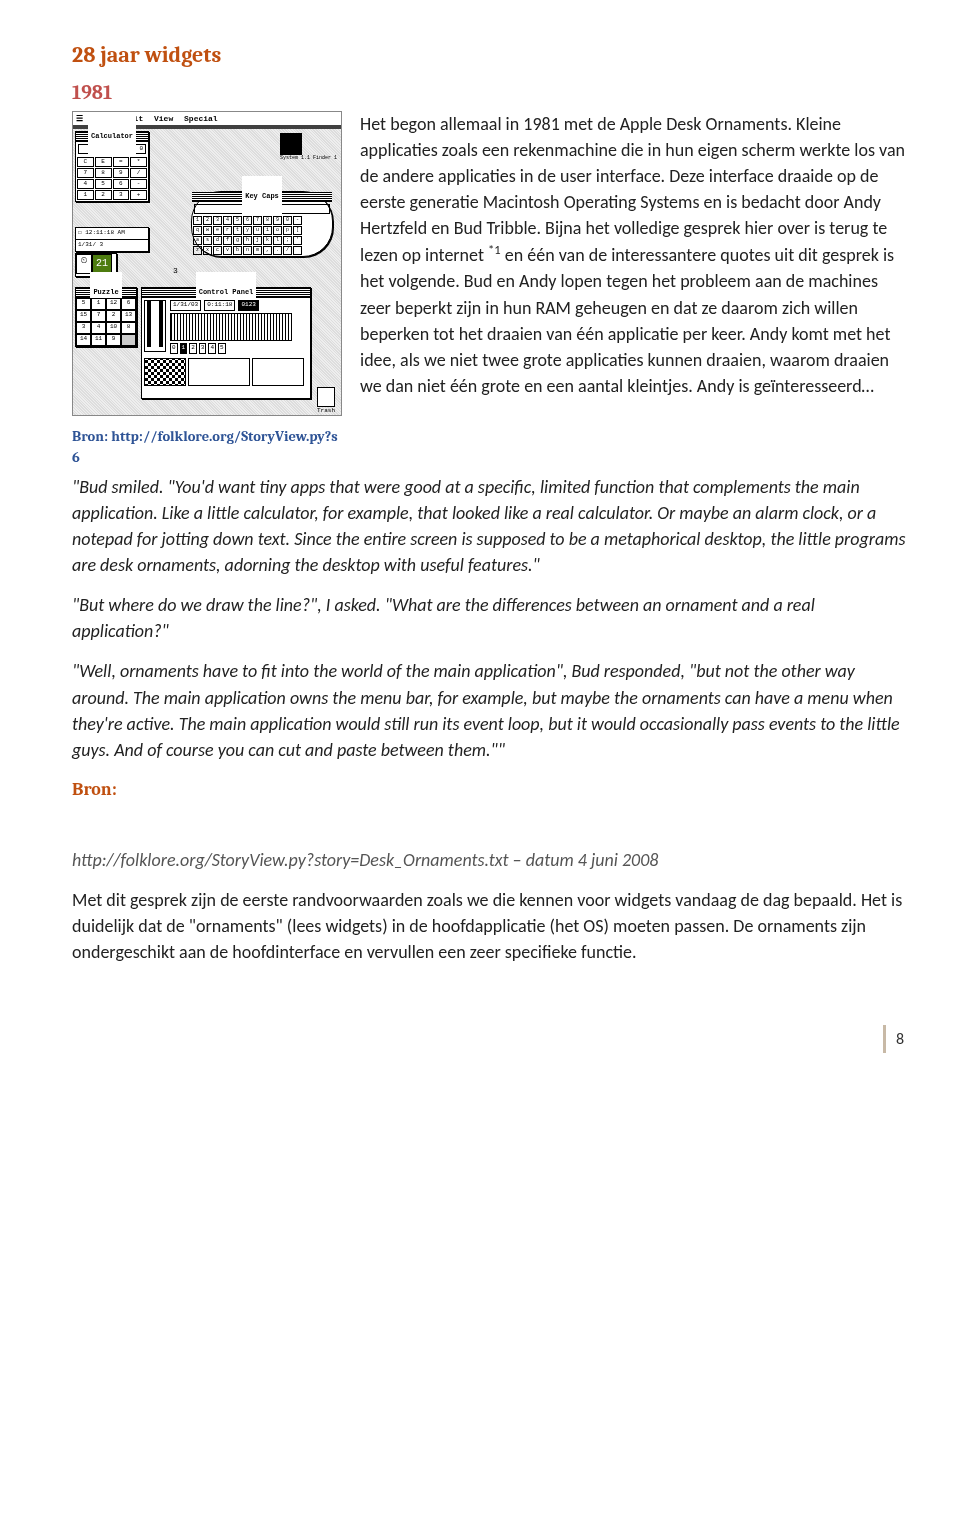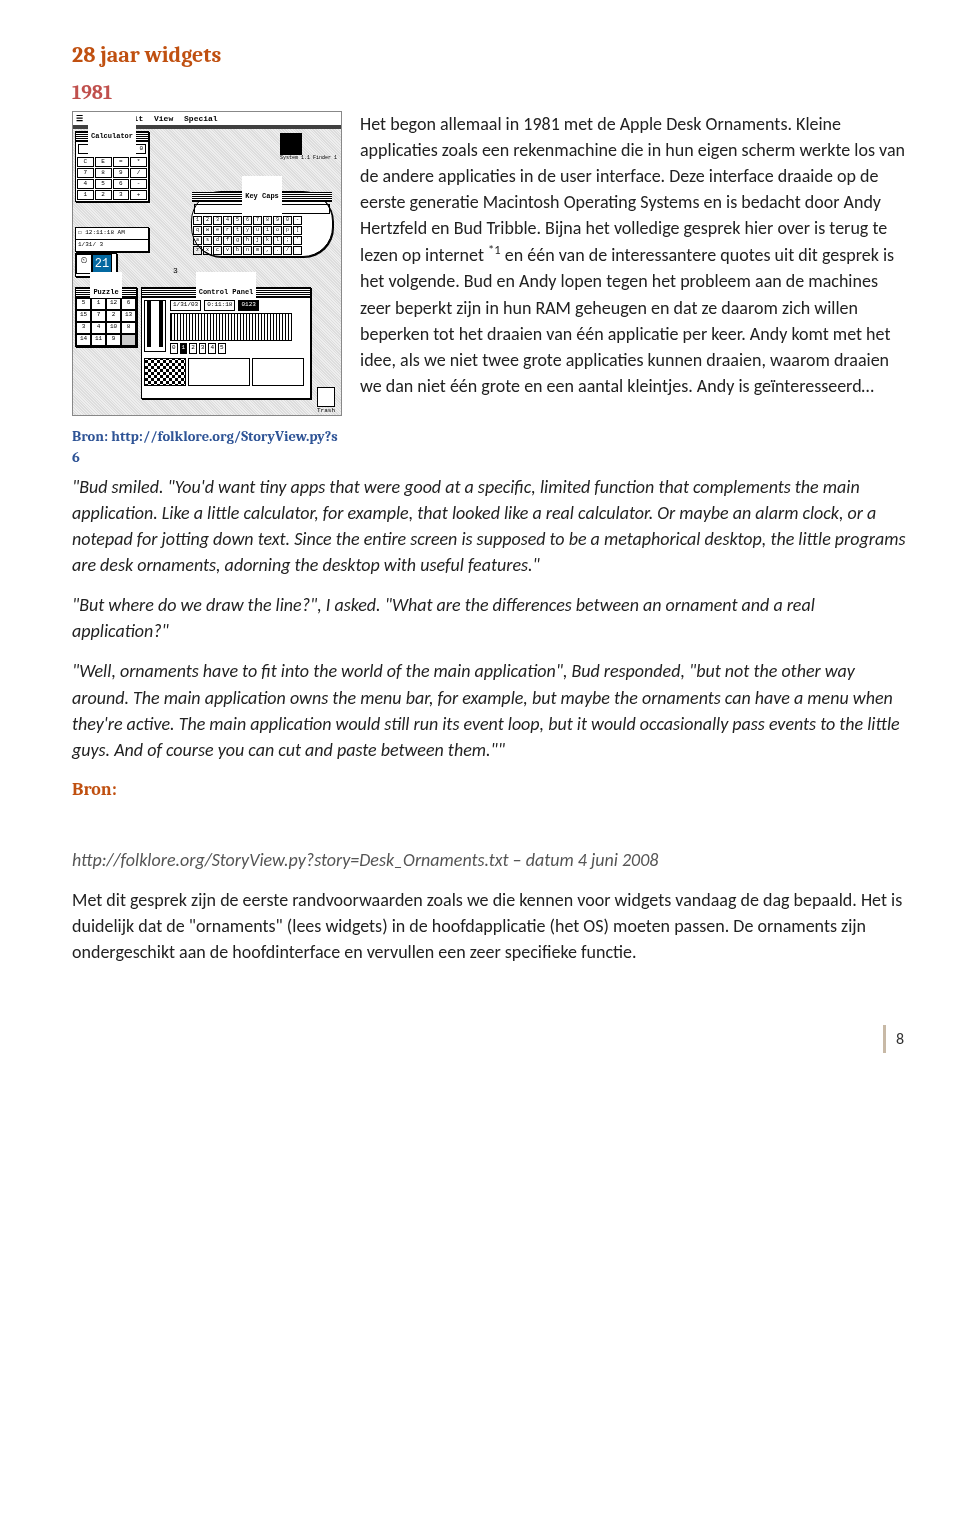--- a/index.html
+++ b/index.html
@@ -219,21 +219,21 @@
             </div>
         </div>
 
         <div class="mac-win" style="left:2px; top:98px; width:72px;">
           <div style="font-size:6px; padding:1px 2px; border-bottom:1px solid #000;">☐ <span>12:11:18 AM</span></div>
           <div style="font-size:6px; padding:1px 2px;">1/31/ 3</div>
         </div>
         <div class="mac-win" style="left:2px; top:124px; width:40px; height:22px;">
           <div style="display:flex;">
               <div style="width:14px;height:18px;border:1px solid #000;font-size:9px;text-align:center;">⏲</div>
-              <div style="width:18px;height:18px;border:1px solid #000;background:#0369a1;color:#fff;font-size:12px;text-align:center;line-height:18px;">21</div>
+              <div style="width:18px;height:18px;border:1px solid #000;background:#4d7c0f;color:#fff;font-size:10px;text-align:center;line-height:18px;">21</div>
             </div>
         </div>
 
         <div class="mac-win" style="left:2px; top:158px; width:60px;">
           <div class="tb"><span>Puzzle</span></div>
           <div style="display:grid;grid-template-columns:repeat(4,1fr);">
             <div style="border:1px solid #000;height:10px;font-size:6px;text-align:center;">5</div>
               <div style="border:1px solid #000;height:10px;font-size:6px;text-align:center;">1</div>
               <div style="border:1px solid #000;height:10px;font-size:6px;text-align:center;">12</div>
               <div style="border:1px solid #000;height:10px;font-size:6px;text-align:center;">6</div>

